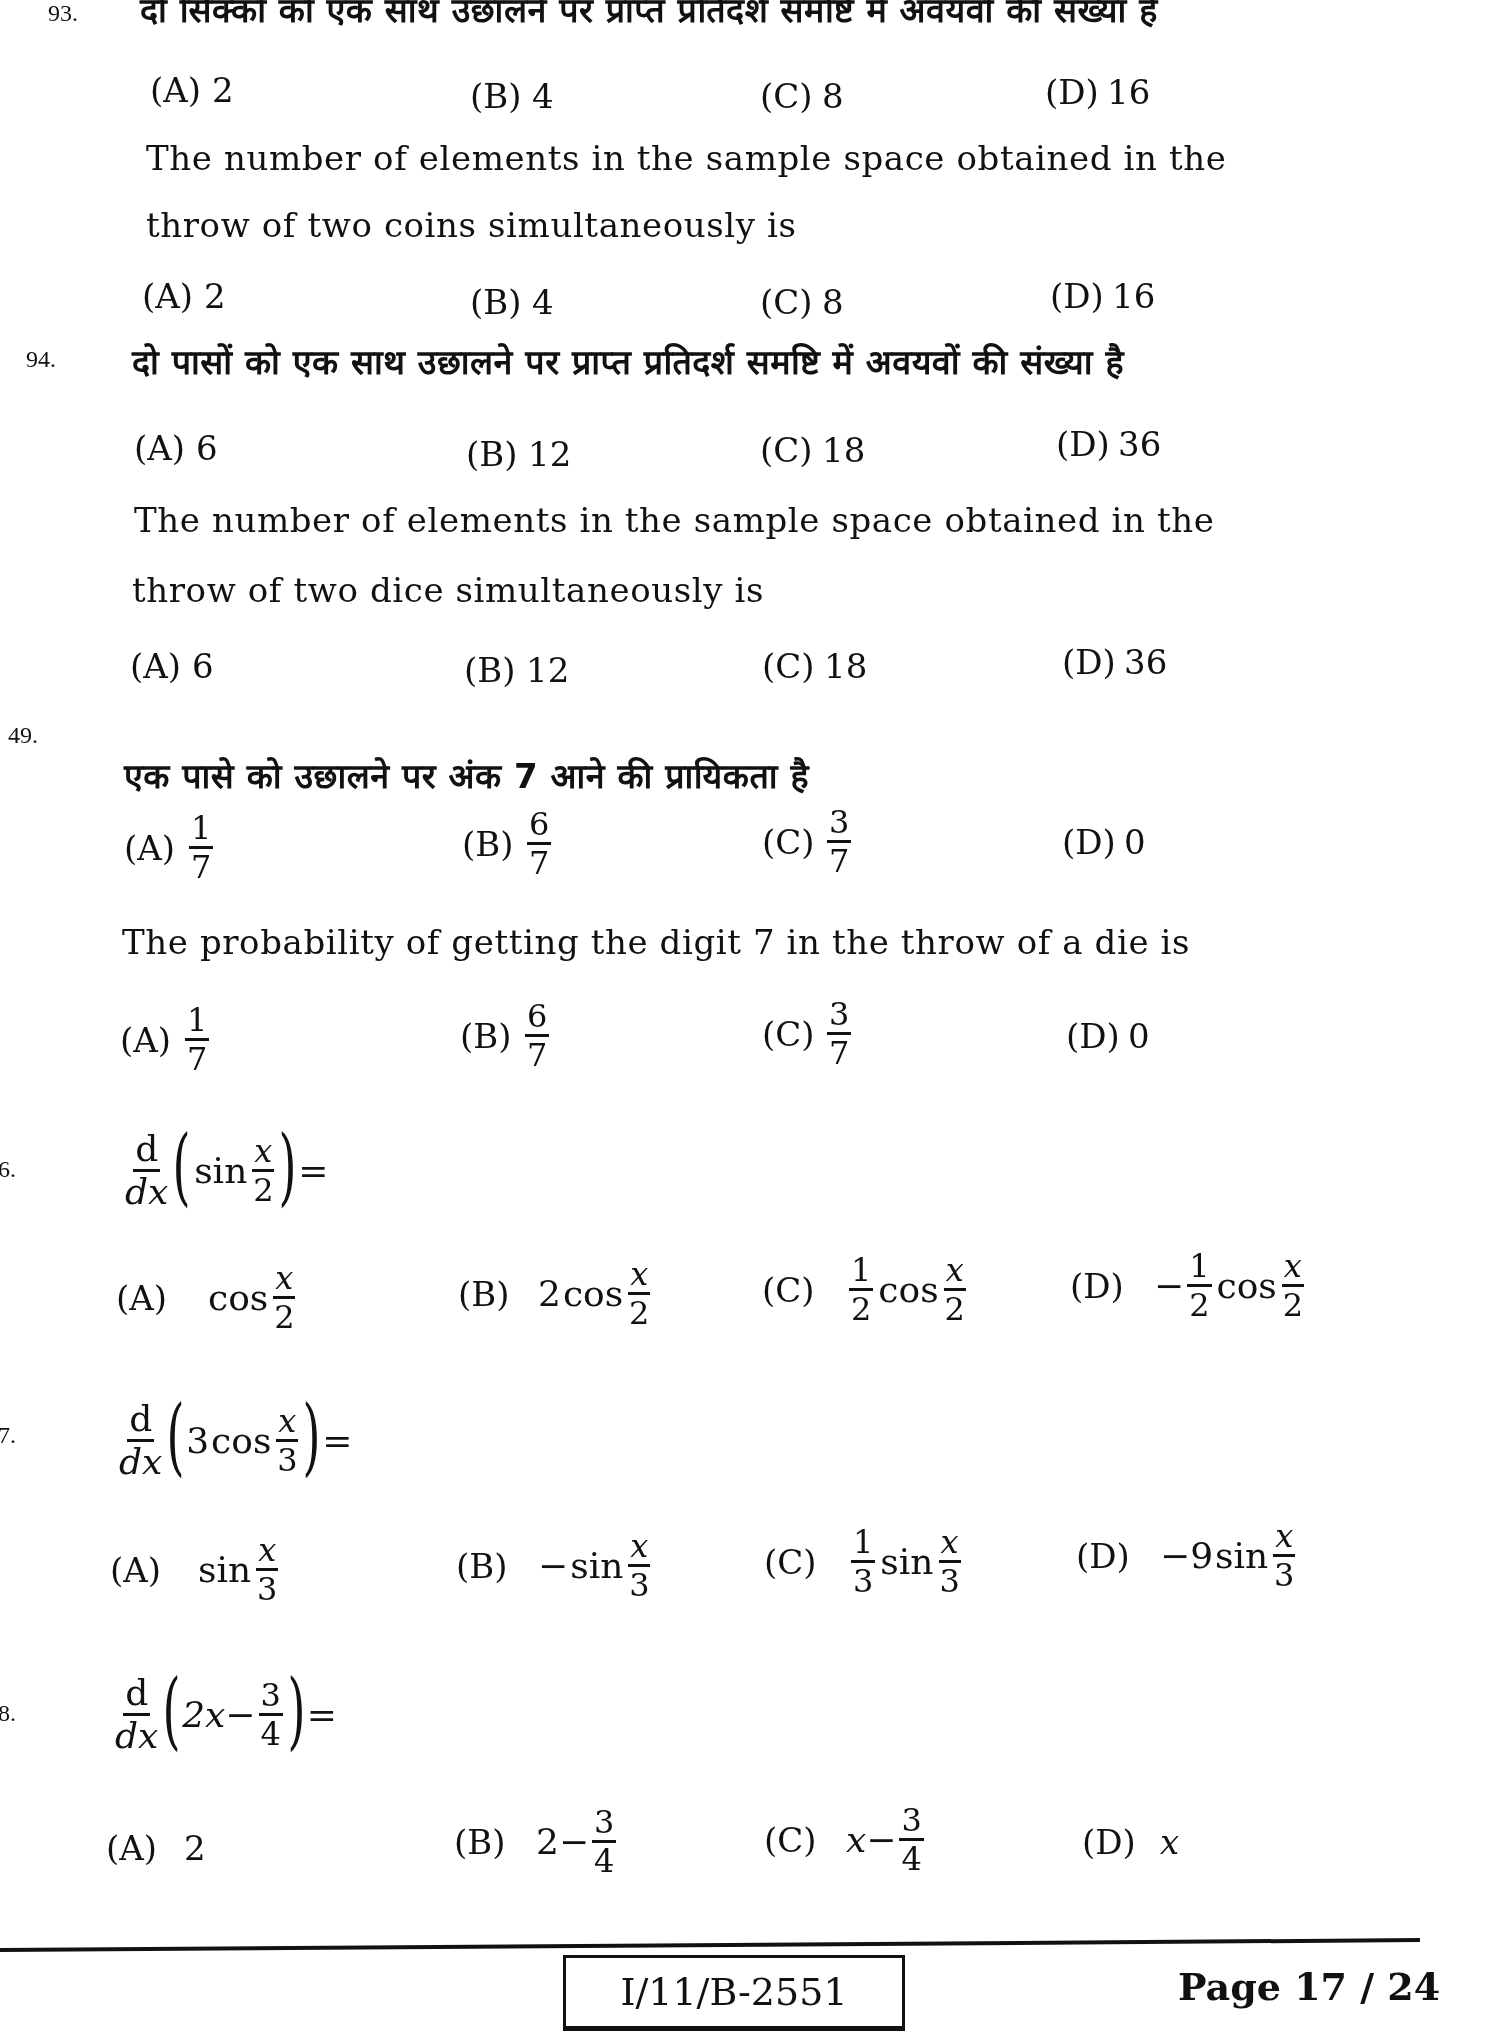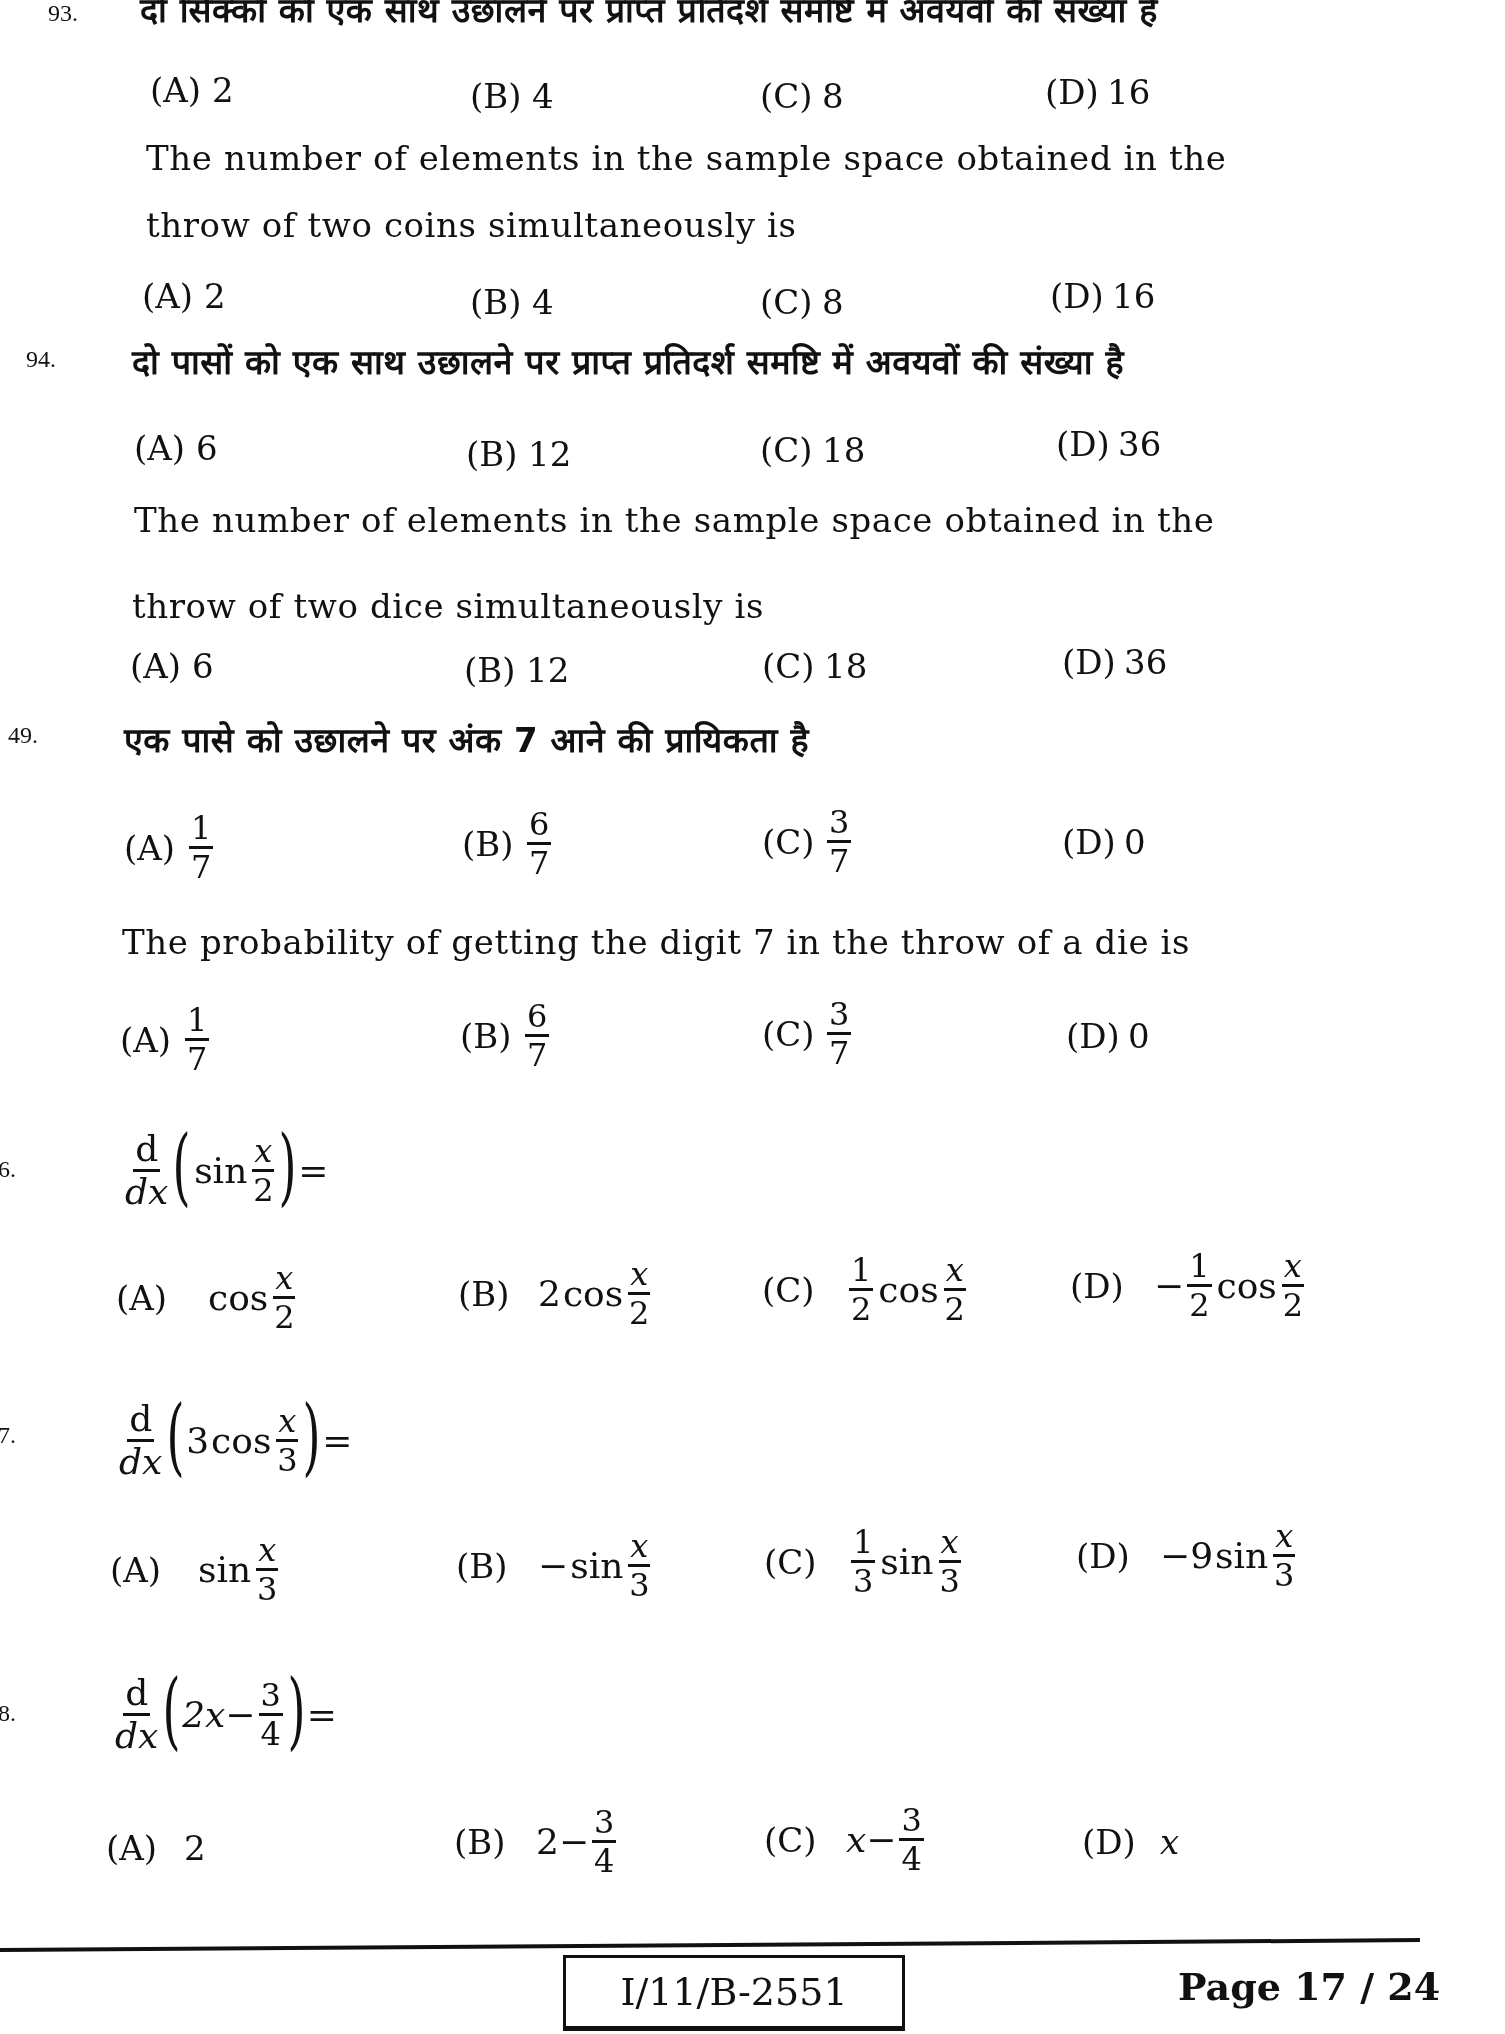--- a/index.html
+++ b/index.html
@@ -91,41 +91,41 @@
 <div class="abs opt" style="left:760px; top:430px;">
     <span class="lbl">(C)</span>
     <span class="val">18</span>
   </div>
 <div class="abs opt" style="left:1056px; top:424px;">
     <span class="lbl">(D)</span>
     <span class="val">36</span>
   </div>
 
 <div class="abs eng" style="left:134px; top:500px;">The number of elements in the sample space obtained in the</div>
-<div class="abs eng" style="left:132px; top:586px;">throw of two dice simultaneously is</div>
+<div class="abs eng" style="left:132px; top:570px;">throw of two dice simultaneously is</div>
 
 <div class="abs opt" style="left:130px; top:646px;">
     <span class="lbl">(A)</span>
     <span class="val">6</span>
   </div>
 <div class="abs opt" style="left:464px; top:650px;">
     <span class="lbl">(B)</span>
     <span class="val">12</span>
   </div>
 <div class="abs opt" style="left:762px; top:646px;">
     <span class="lbl">(C)</span>
     <span class="val">18</span>
   </div>
 <div class="abs opt" style="left:1062px; top:642px;">
     <span class="lbl">(D)</span>
     <span class="val">36</span>
   </div>
 
 <div class="abs qnum" style="left:8px; top:722px;">49.</div>
-<div class="abs hindi" style="left:124px; top:716px;">एक पासे को उछालने पर अंक 7 आने की प्रायिकता है</div>
+<div class="abs hindi" style="left:124px; top:752px;">एक पासे को उछालने पर अंक 7 आने की प्रायिकता है</div>
 
 <div class="abs opt" style="left:124px; top:812px;">
     <span class="lbl">(A)</span>
     <span class="val">
       <span class="frac">
         <span class="num">1</span>
         <span class="den">7</span>
       </span>
     </span>
   </div>

